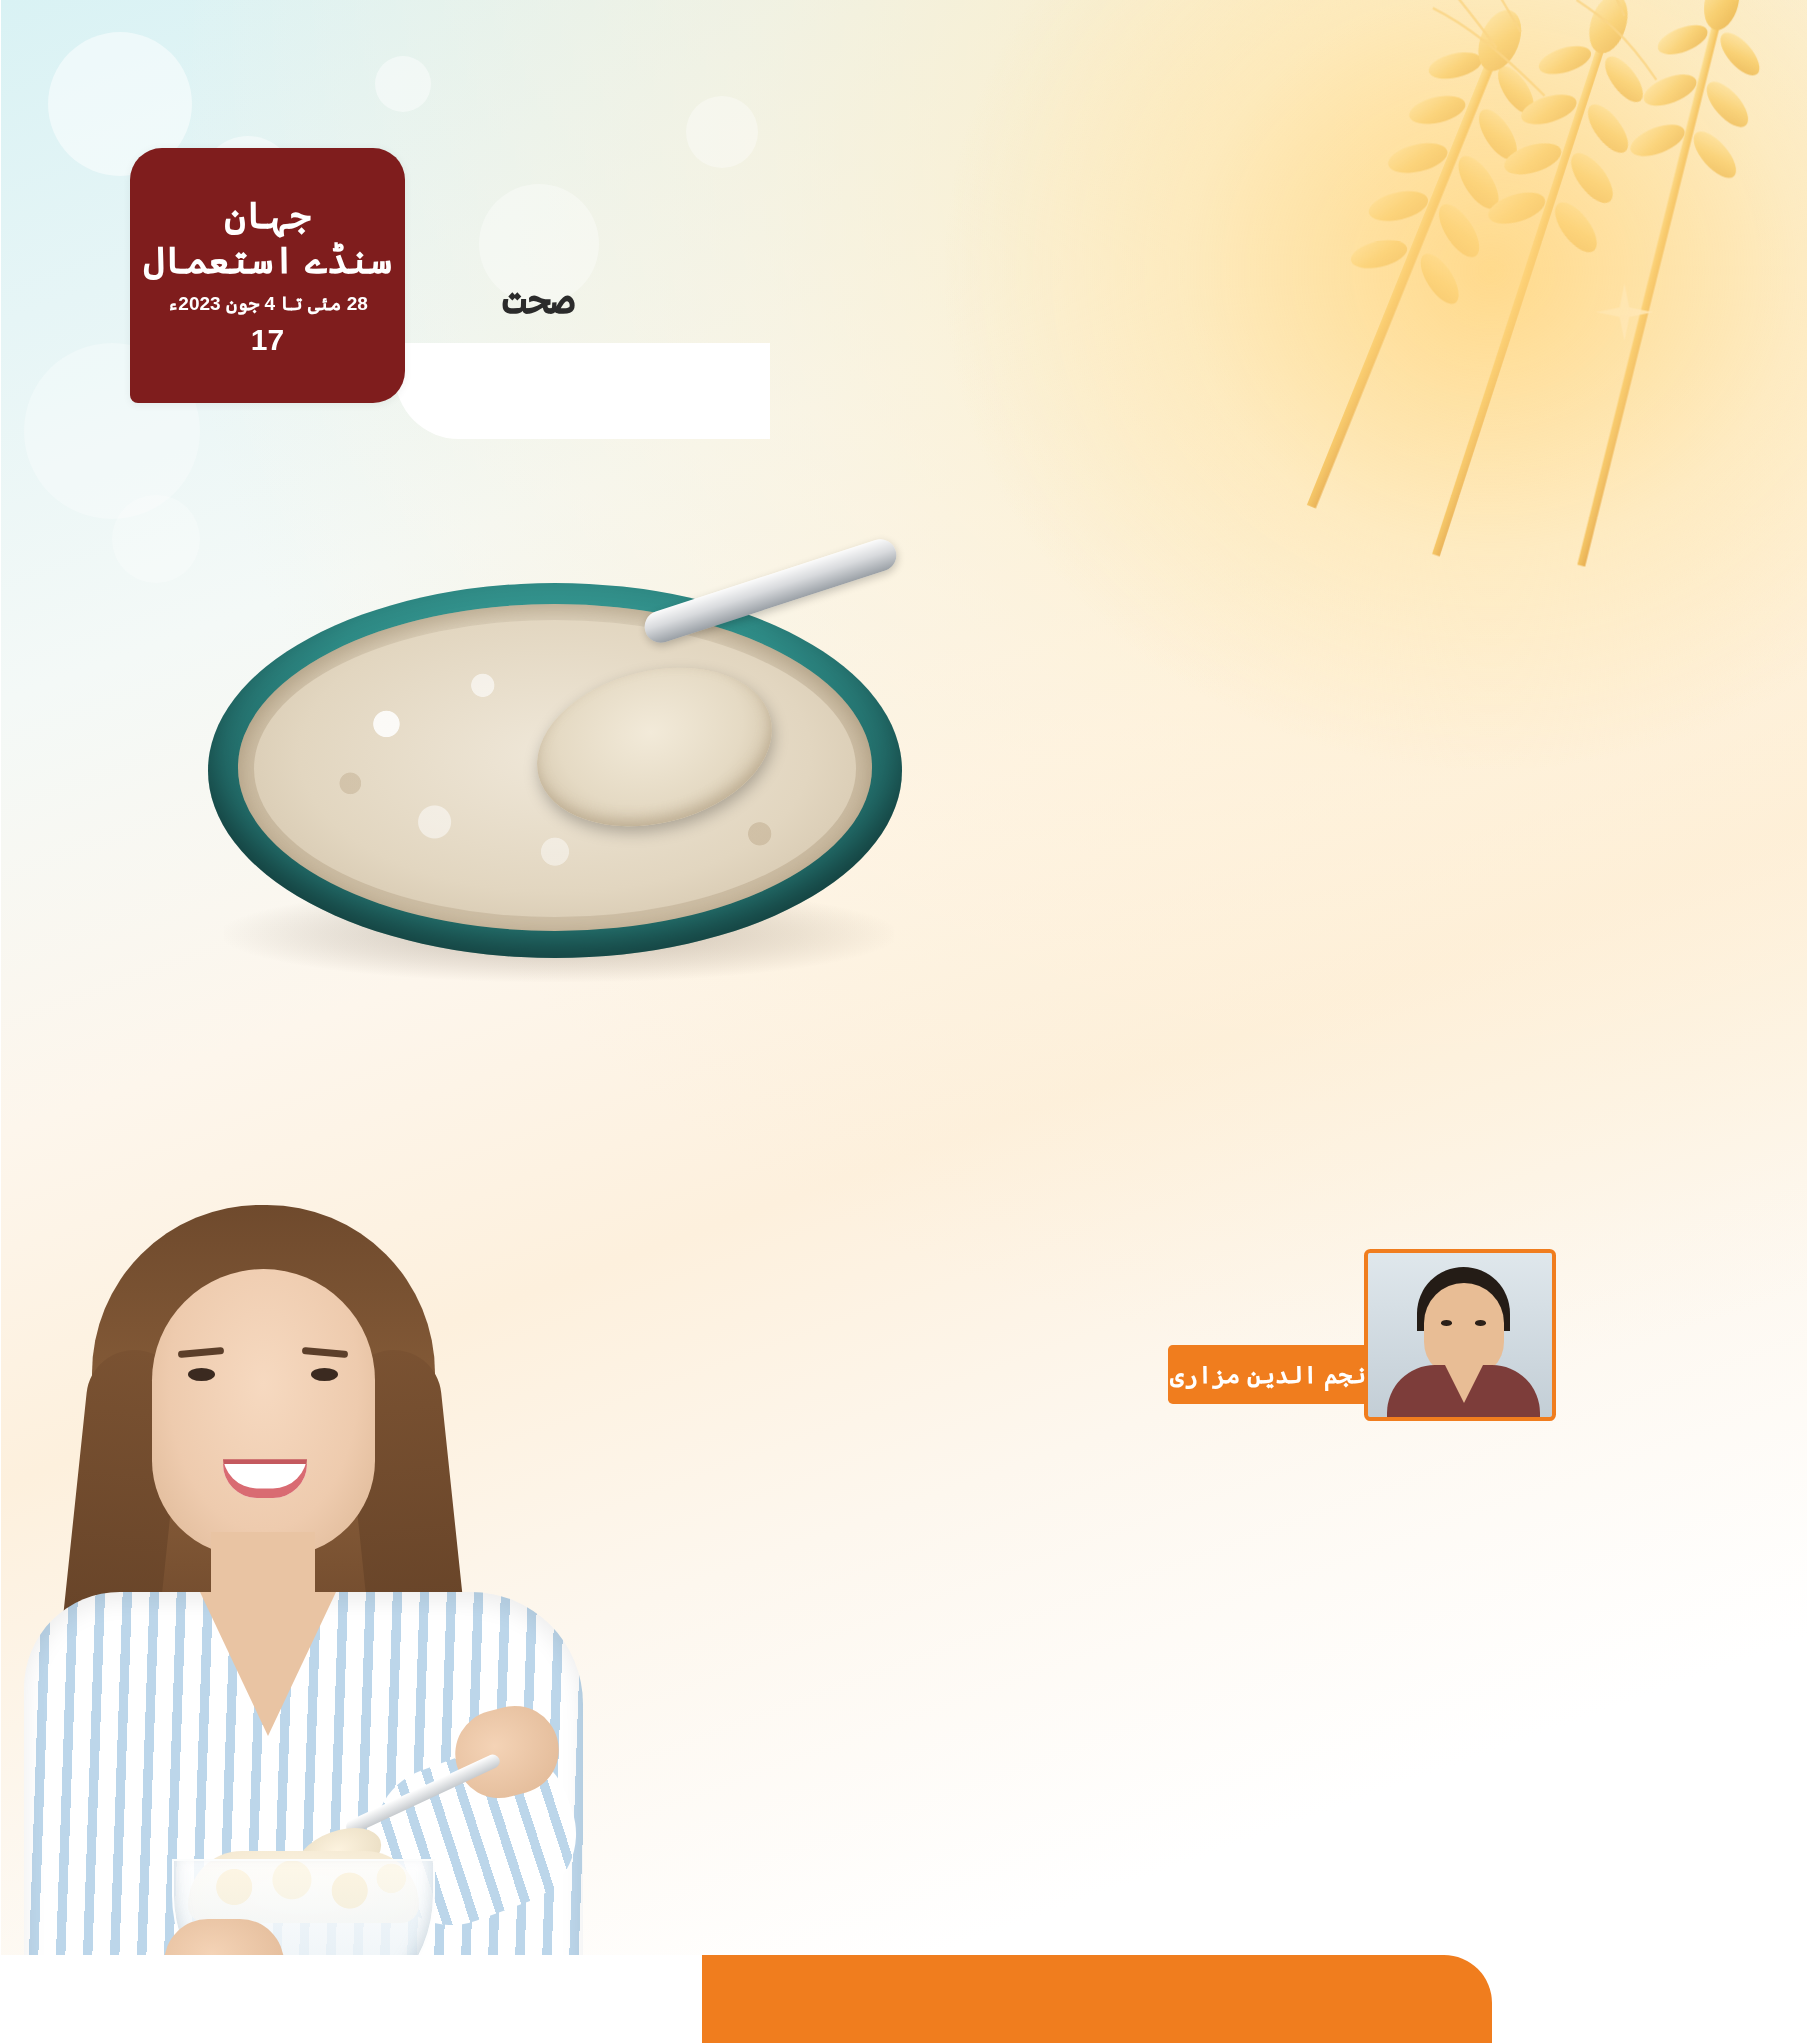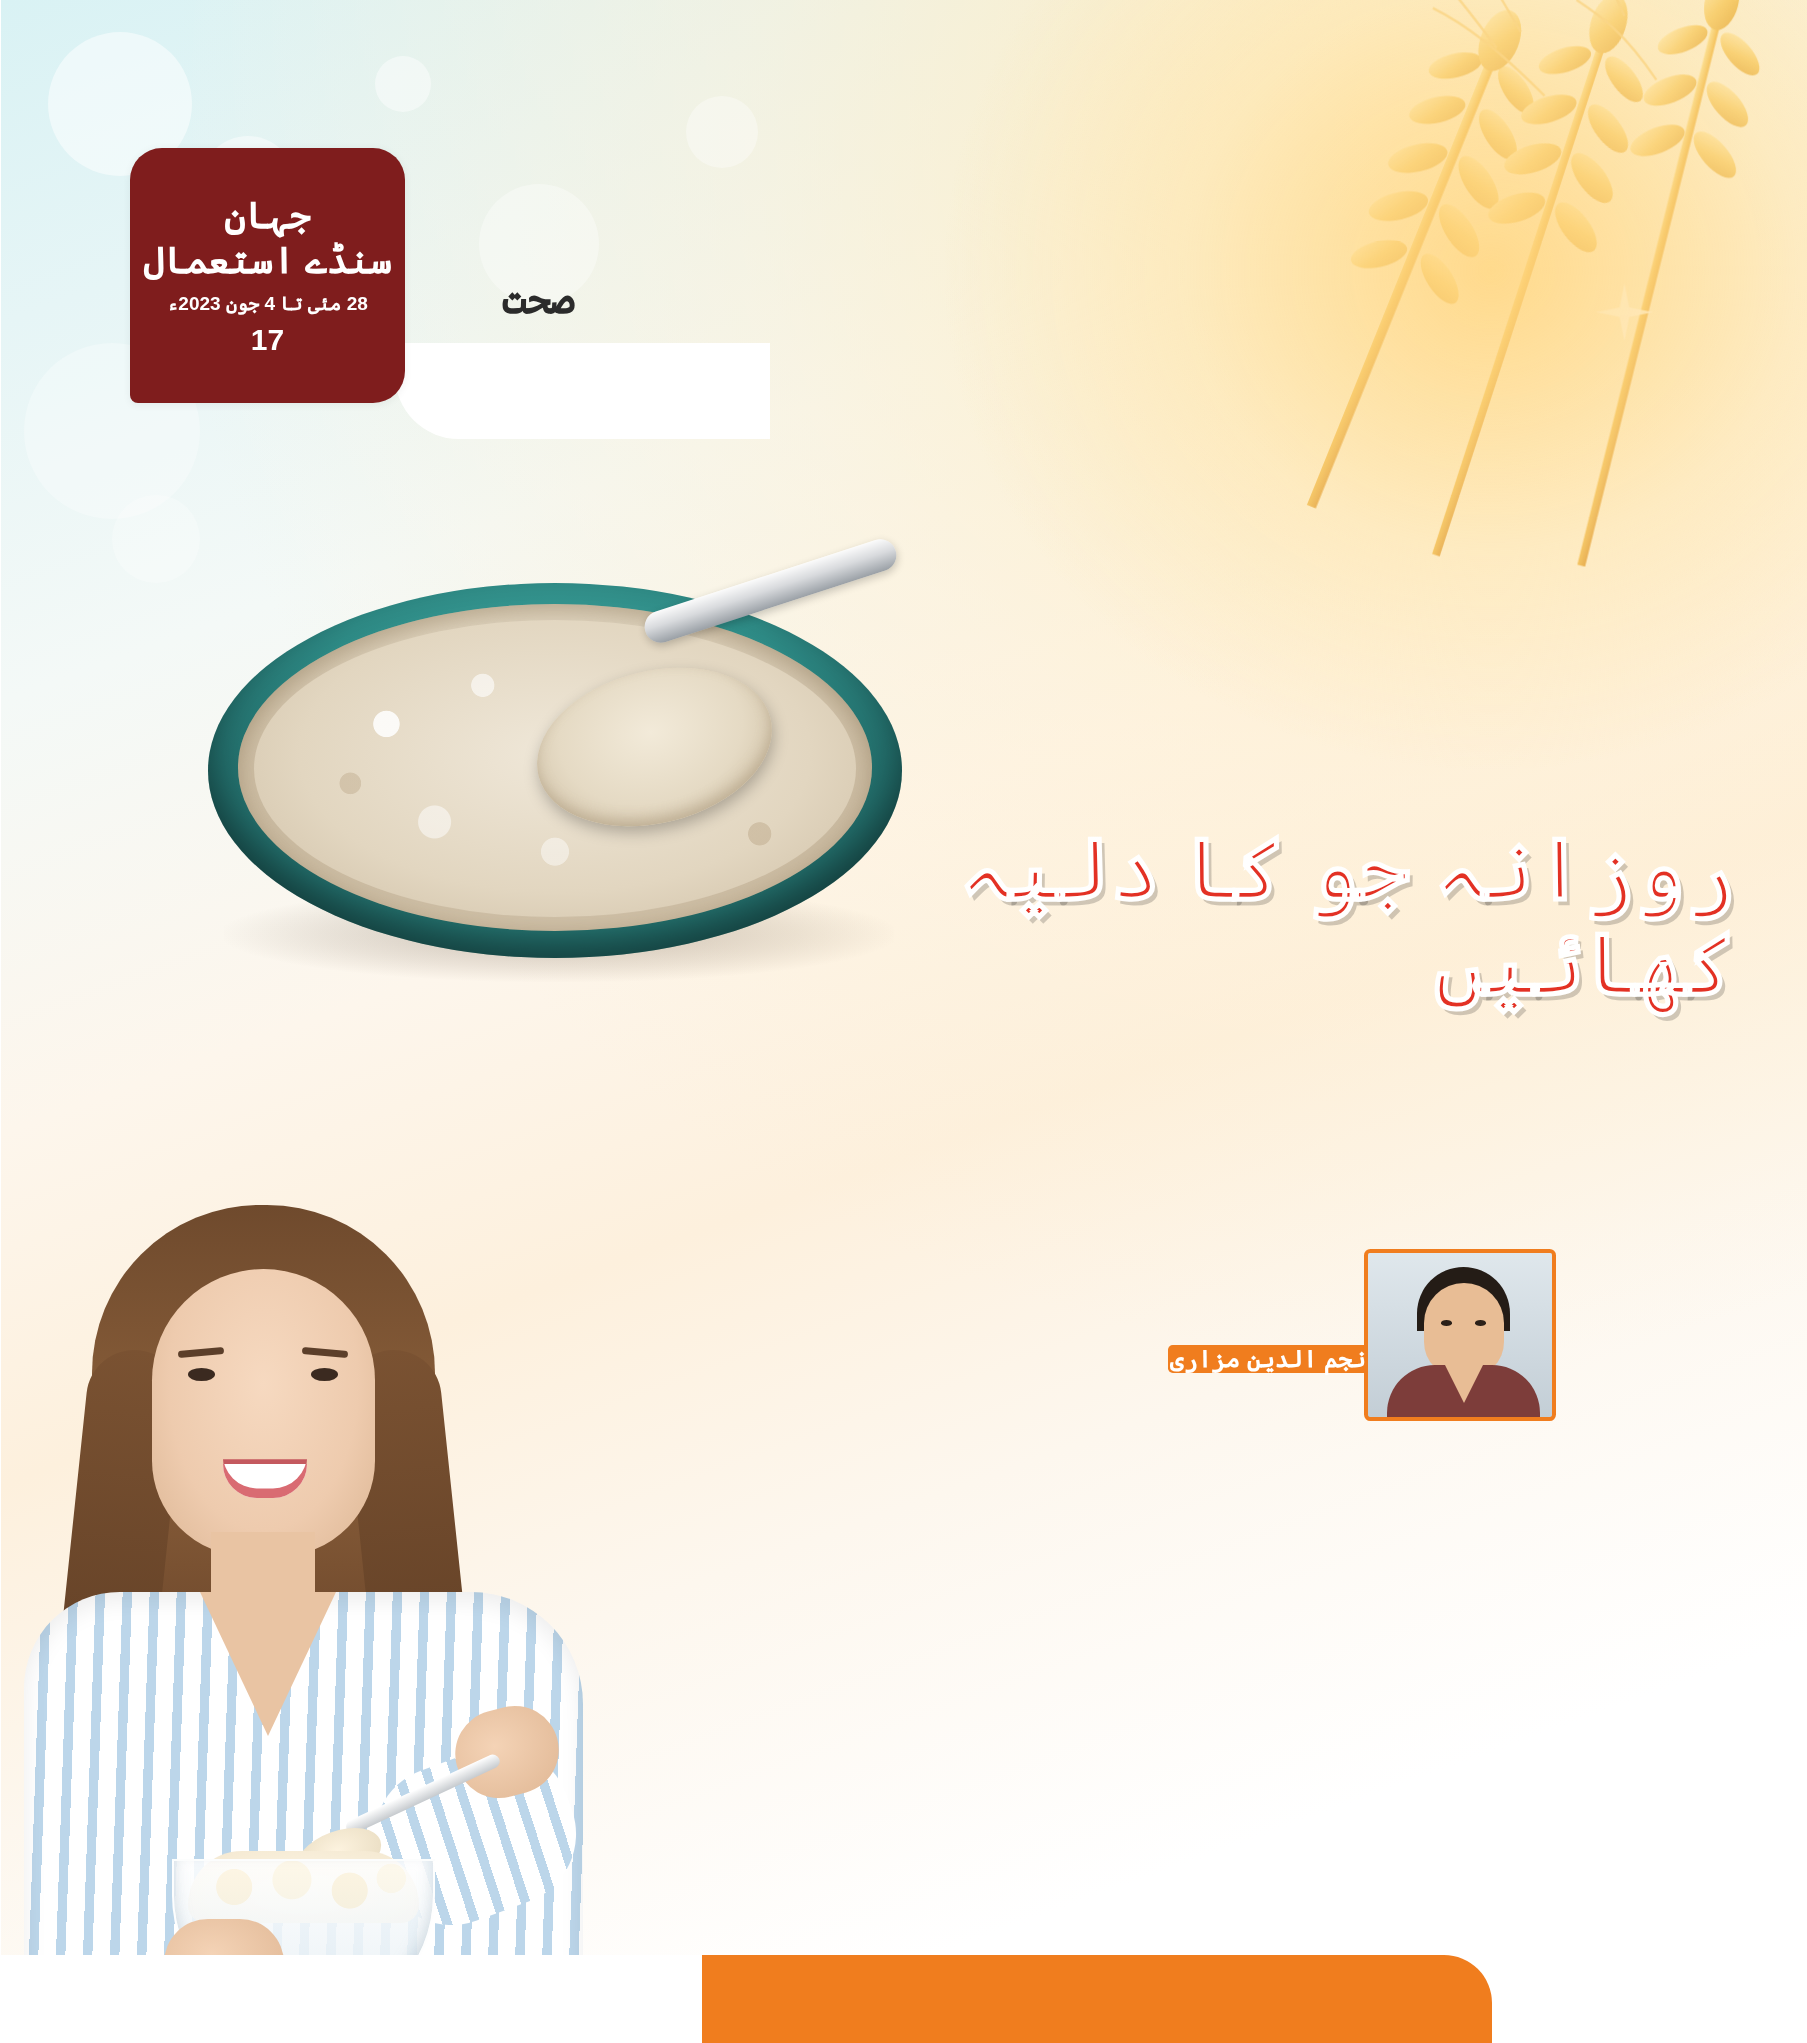--- a/index.html
+++ b/index.html
@@ -234,21 +234,21 @@
     background: linear-gradient(180deg,#cfd9df 0%, #b9c6cf 100%);
   }
   .a-bg { position:absolute; inset:0; background:linear-gradient(180deg,#dfe7ec,#c3ced6); }
   .a-hair{ position:absolute; left:49px; top:14.4px; width:93px; height:64px; background:#241c16; border-radius:48px 48px 0 0; }
   .a-face{ position:absolute; left:56px; top:30px; width:80px; height:94px; background:#e8bd95; border-radius:40px 40px 35px 35px; }
   .a-eye{ position:absolute; width:11.2px;height:5.6px;background:#2b2018;border-radius:50%; top:67px;}
   .a-eye.l{left:73px;} .a-eye.r{left:107px;}
   .a-body{ position:absolute; left:19px; top:112px; width:153px; height:64px; background:#7d3d3a; border-radius:48px 48px 0 0;}
   .a-collar{ position:absolute; left:77px; top:112px; width:38px; height:38px; background:#e8bd95; clip-path: polygon(50% 100%, 0 0, 100% 0); }
   .author-name-bar{
-    position:absolute; right:188px; top:96px; width:200px; height:28px;
+    position:absolute; right:188px; top:96px; width:200px; height:59px;
     background:#f07d1e; border-radius:4.8px 0 0 4.8px;
     color:#fff; font-size:24px; font-weight:bold;
     display:flex; align-items:center; justify-content:center;
   }
 
   
   .columns{ position:absolute; left:0; top:982px; width:1808px; height:998px; }
   .col{
     position:absolute; top:0; direction:rtl; text-align:justify;
     font-size:19px; line-height:1.62; color:#1c1c1c;
@@ -367,21 +367,20 @@
 <div class="bowl-photo">
   <div class="bowl-shadow"></div>
   <div class="bowl-outer"></div>
   <div class="bowl-rim"></div>
   <div class="oat-tex"></div>
   <div class="spoon-handle"></div>
   <div class="spoon-bowl"></div>
 </div>
 
 <div class="headline-wrap">
-  <div class="headline">روزانہ جو کا دلیہ کھائیں</div>
 </div>
 
 <div class="author-card">
   <div class="author-photo">
     <div class="a-bg"></div>
     <div class="a-hair"></div>
     <div class="a-face"></div>
     <div class="a-eye l"></div>
     <div class="a-eye r"></div>
     <div class="a-body"></div>

